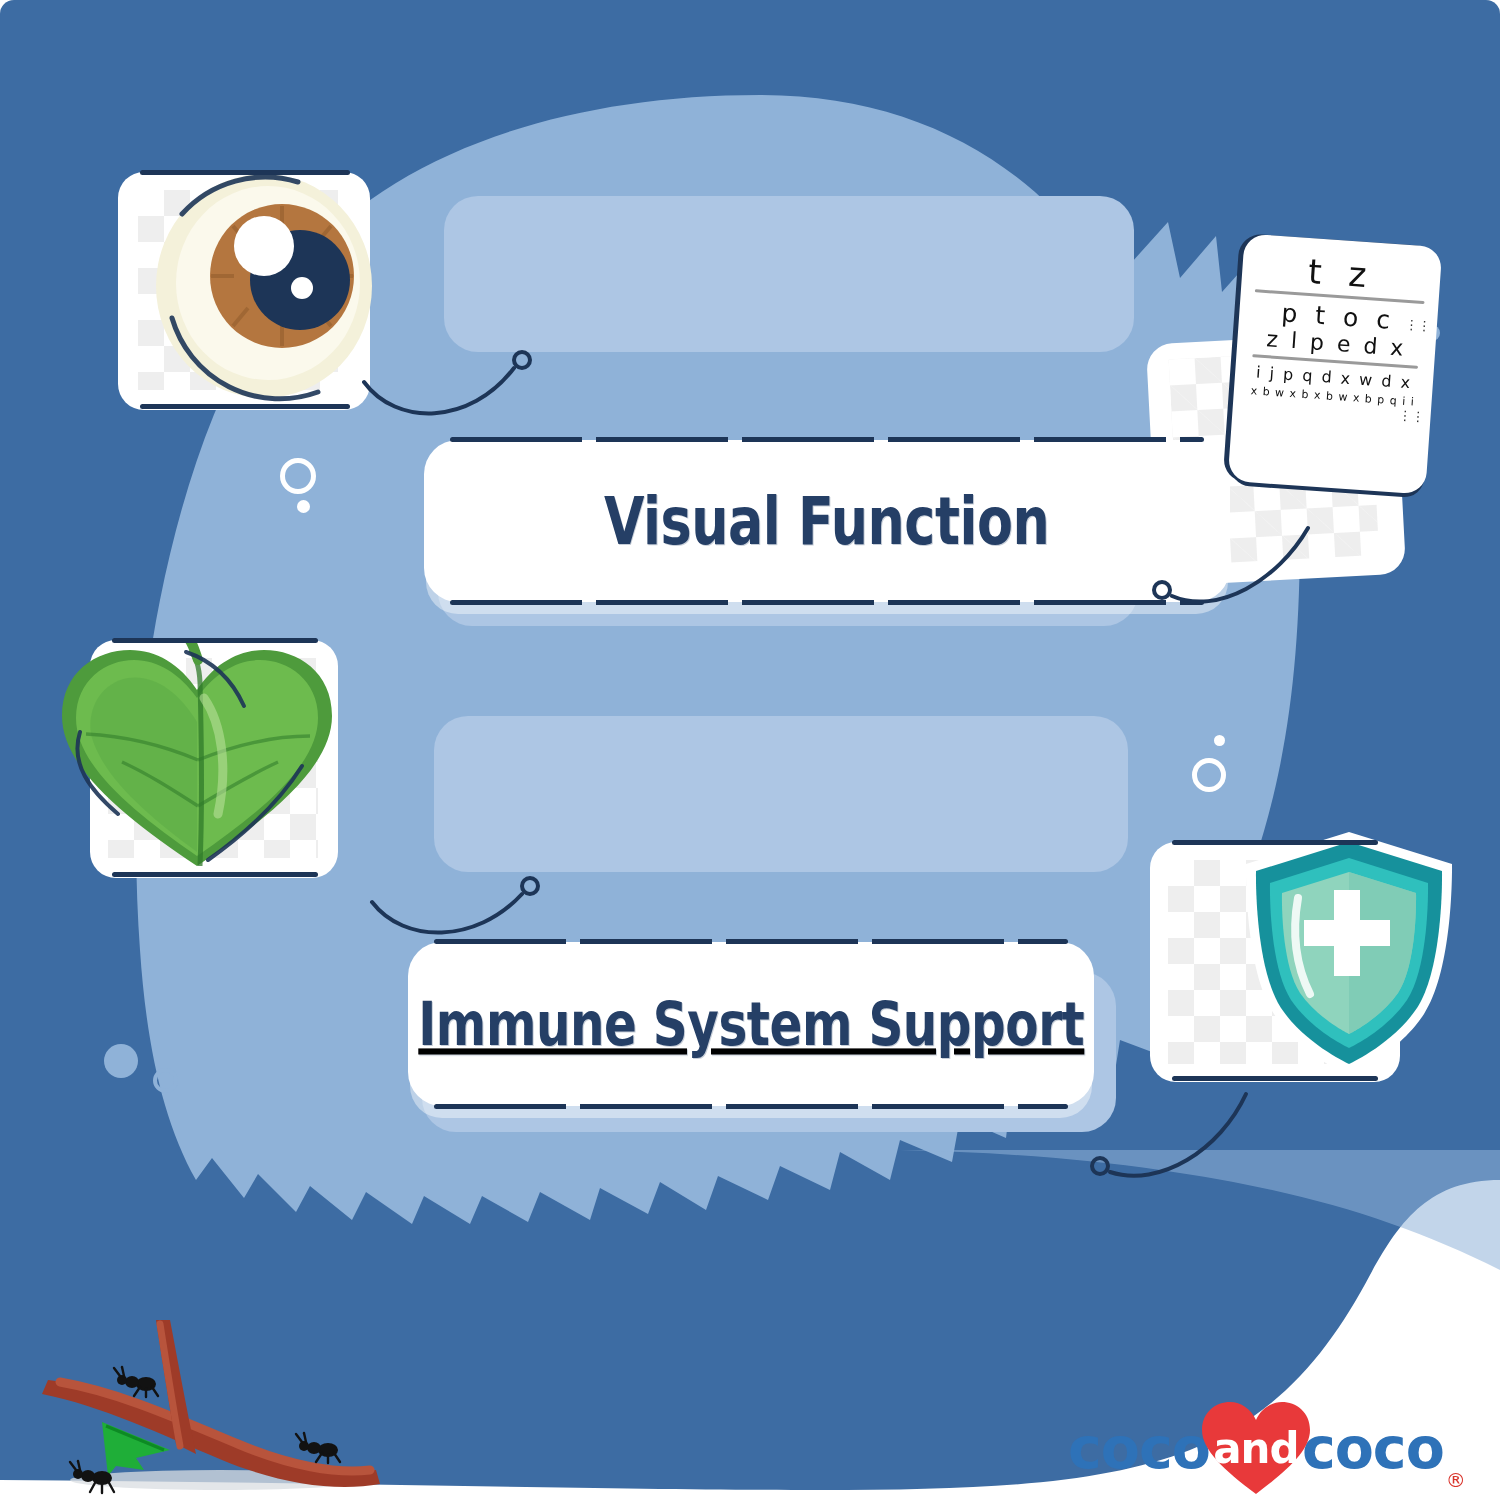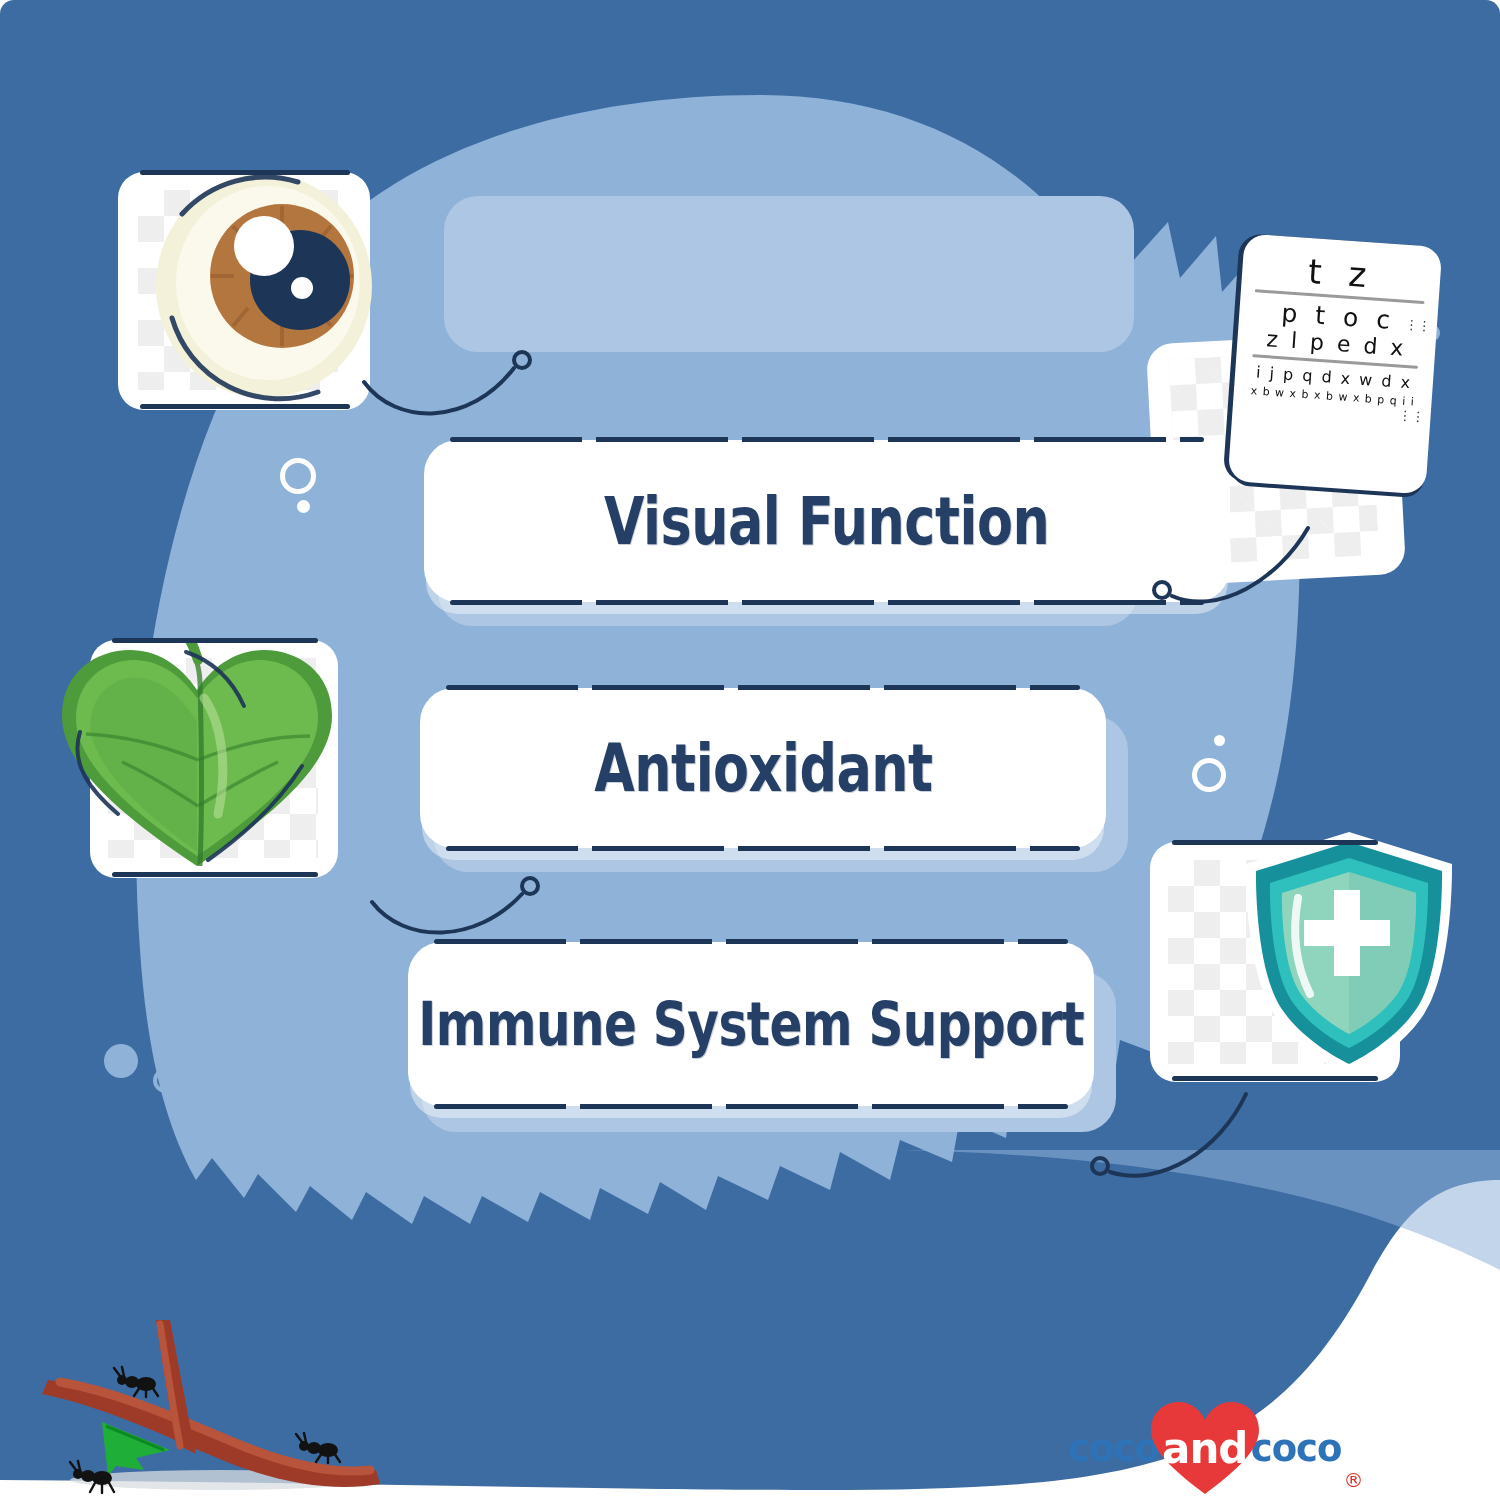--- a/index.html
+++ b/index.html
@@ -100,21 +100,21 @@
   .art{position:absolute;z-index:8;}
   .connector{position:absolute;z-index:9;}
 
   
   .logo{
     position:absolute;z-index:20;
     display:flex;align-items:center;
   }
   .logo-word{
     font-family:"DejaVu Sans", sans-serif;
-    font-weight:bold;font-size:37px;color:#2e72b8;
+    font-weight:bold;font-size:57px;color:#2e72b8;
     letter-spacing:-1px;line-height:1;
   }
   .logo-heart{position:relative;width:120px;height:100px;margin:0 -14px;}
   .logo-heart svg{position:absolute;left:0;top:0;}
   .logo-and{
     position:absolute;left:0;top:0;width:120px;height:100px;
     display:flex;align-items:center;justify-content:center;
     font-family:"DejaVu Sans", sans-serif;
     font-weight:bold;font-size:42px;color:#ffffff;letter-spacing:-1px;
     z-index:2;
@@ -298,28 +298,23 @@
   <div class="card-shadow" style="left:444px;top:196px;width:690px;height:156px;"></div>
 
   <div class="card-shadow" style="left:438px;top:468px;width:700px;height:158px;"></div>
   <div class="card" style="left:424px;top:440px;width:806px;height:162px;">
     <div class="card-edge top"></div>
     <div class="card-edge bot"></div>
     <span class="card-label" style="font-size:54px;">Visual Function</span>
   </div>
 
   <div class="card-shadow" style="left:434px;top:716px;width:694px;height:156px;"></div>
-  <div class="card" style="left:420px;top:688px;width:686px;height:160px;">
-    <div class="card-edge top"></div>
-    <div class="card-edge bot"></div>
-    <span class="card-label" style="font-size:54px;">Antioxidant</span>
-  </div>
 
   <div class="card-shadow" style="left:422px;top:972px;width:694px;height:160px;"></div>
-  <div class="card" style="left:408px;top:942px;width:686px;height:164px;">
+  <div class="card" style="left:408px;top:942px;width:686px;height:164px;text-decoration:underline;">
     <div class="card-edge top"></div>
     <div class="card-edge bot"></div>
     <span class="card-label" style="font-size:50px;">Immune System Support</span>
   </div>
 
   <svg class="art" style="left:40px;top:1318px;width:370px;height:180px;z-index:21;" viewBox="0 0 370 180">
     <ellipse cx="180" cy="162" rx="150" ry="10" fill="#d9dde2" opacity=".75"></ellipse>
     <path d="M8,62 C70,68 130,96 196,124 C252,148 300,156 336,152 L340,166
              C296,174 240,166 182,142 C120,116 62,88 2,76 Z" fill="#9e3b28"></path>
     <path d="M20,64 C78,74 136,100 198,126 C250,148 296,156 330,152" fill="none" stroke="#b8543c" stroke-width="9" stroke-linecap="round"></path>

